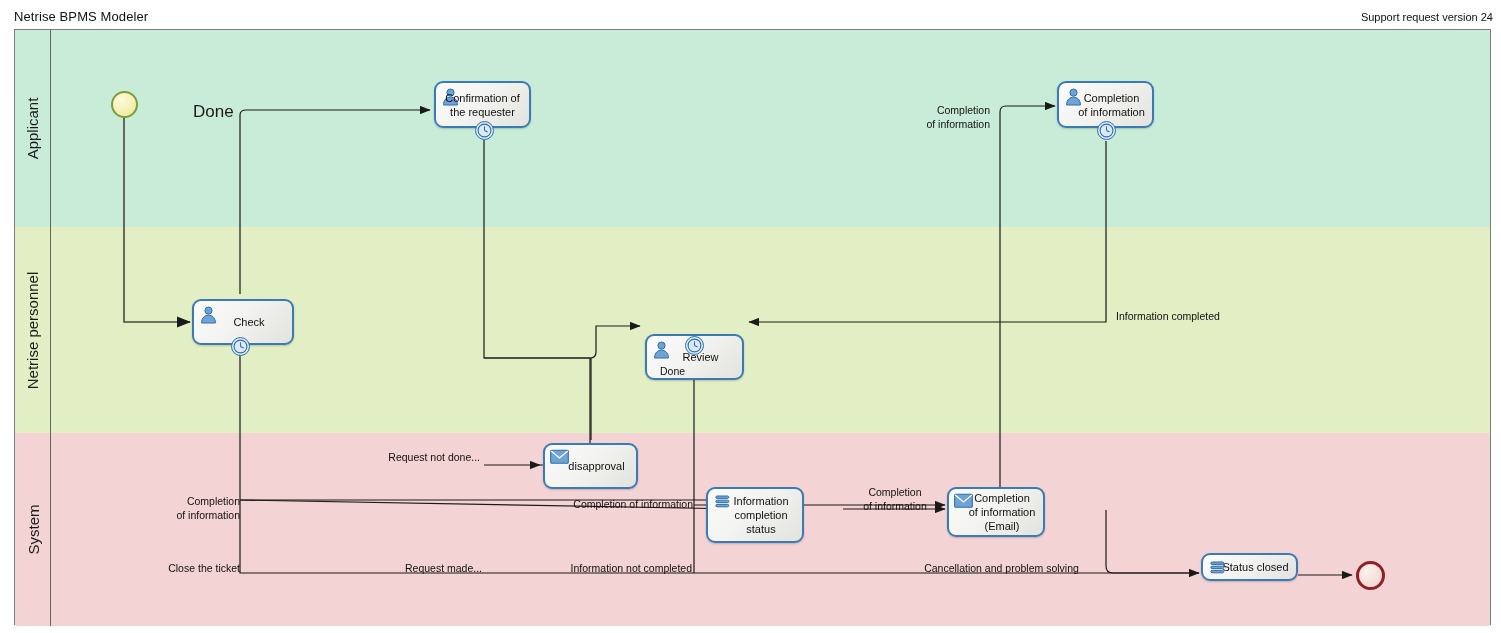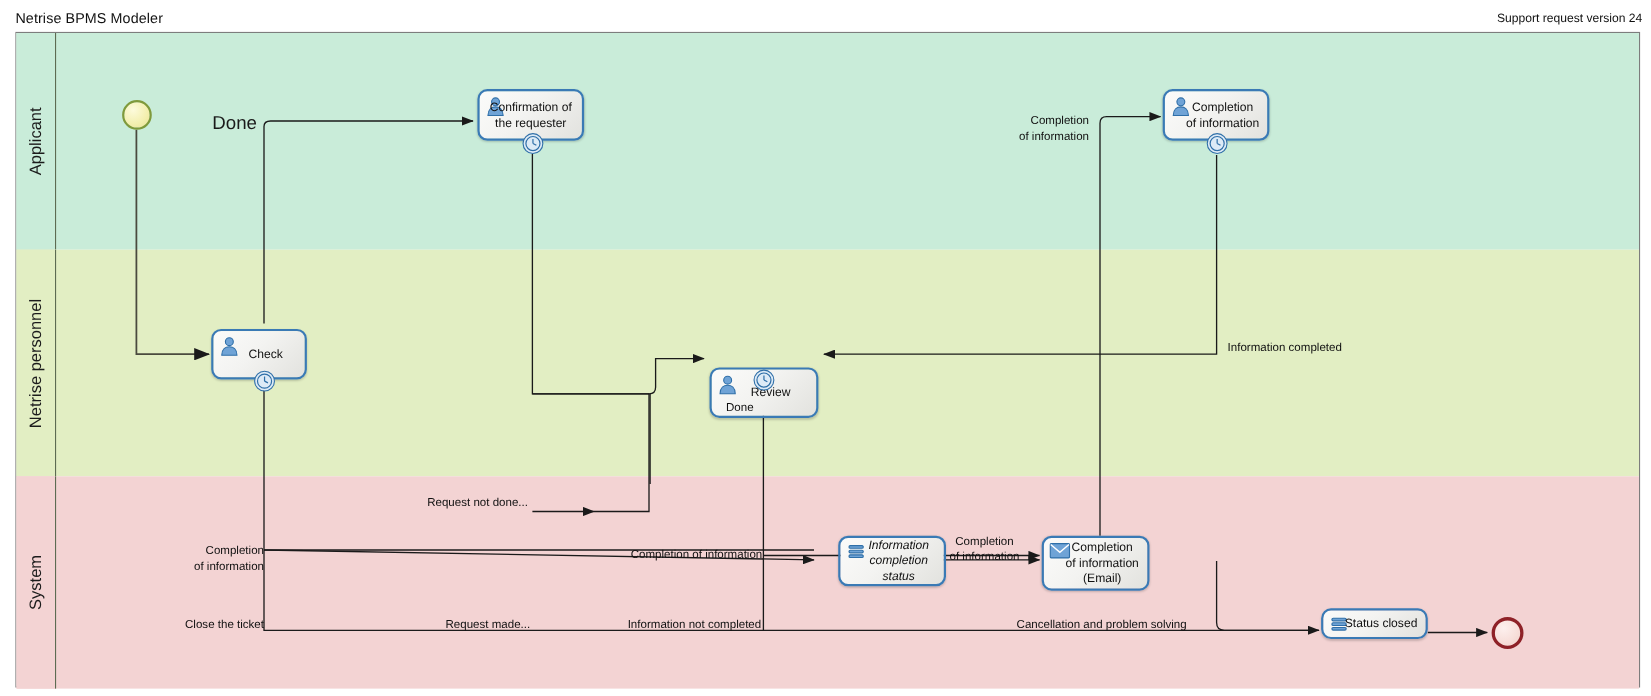--- a/index.html
+++ b/index.html
@@ -162,21 +162,21 @@
     </div>
   </div>
   <div class="timer" style="left:1097px;top:121px;">
     <svg width="15" height="15" viewBox="0 0 15 15">
       <circle cx="7.5" cy="7.5" r="6.4" fill="none" stroke="#2f6fa8" stroke-width="1.1"></circle>
       <line x1="7.5" y1="7.5" x2="7.5" y2="3.3" stroke="#2f6fa8" stroke-width="1.1"></line>
       <line x1="7.5" y1="7.5" x2="10.6" y2="9.1" stroke="#2f6fa8" stroke-width="1.1"></line>
     </svg>
   </div>
 
-  <div class="task" style="left:192px;top:299px;width:87px;height:46px;">
+  <div class="task" style="left:192px;top:299px;width:102px;height:46px;">
     <span class="ticon">
       <svg width="19" height="19" viewBox="0 0 19 19">
         <circle cx="9.5" cy="5.6" r="3.6" fill="#6fa3d6" stroke="#2f6fa8" stroke-width="1"></circle>
         <path d="M2.6 18 C2.6 12.4 6 10.2 9.5 10.2 C13 10.2 16.4 12.4 16.4 18 Z" fill="#6fa3d6" stroke="#2f6fa8" stroke-width="1"></path>
       </svg>
     </span>
     <div class="tlabel shift">Check</div>
   </div>
   <div class="timer" style="left:231px;top:337px;">
     <svg width="15" height="15" viewBox="0 0 15 15">
@@ -196,22 +196,31 @@
     <div class="tlabel shift">Review</div>
   </div>
   <div class="timer" style="left:685px;top:336px;">
     <svg width="15" height="15" viewBox="0 0 15 15">
       <circle cx="7.5" cy="7.5" r="6.4" fill="none" stroke="#2f6fa8" stroke-width="1.1"></circle>
       <line x1="7.5" y1="7.5" x2="7.5" y2="3.3" stroke="#2f6fa8" stroke-width="1.1"></line>
       <line x1="7.5" y1="7.5" x2="10.6" y2="9.1" stroke="#2f6fa8" stroke-width="1.1"></line>
     </svg>
   </div>
 
-
-  <div class="task" style="left:762px;top:487px;width:98px;height:46px;font-style:italic;">
+  <div class="task" style="left:543px;top:443px;width:95px;height:46px;">
+    <span class="ticon">
+      <svg width="19" height="16" viewBox="0 0 19 16">
+        <rect x="0.7" y="1.2" width="17.6" height="13" rx="1" fill="#6fa3d6" stroke="#2f6fa8" stroke-width="1.1"></rect>
+        <path d="M1.2 2 L9.5 9 L17.8 2" fill="none" stroke="#ffffff" stroke-width="1.3"></path>
+      </svg>
+    </span>
+    <div class="tlabel shift">disapproval</div>
+  </div>
+
+  <div class="task" style="left:706px;top:487px;width:98px;height:56px;">
     <span class="ticon">
       <svg width="19" height="19" viewBox="0 0 19 19">
         <path d="M4 3 C2.4 3 2.4 5.4 4 5.4 L14.6 5.4 C16.2 5.4 16.2 3 14.6 3 Z" fill="#6fa3d6" stroke="#2f6fa8" stroke-width="1"></path>
         <path d="M4 7.2 C2.4 7.2 2.4 9.6 4 9.6 L14.6 9.6 C16.2 9.6 16.2 7.2 14.6 7.2 Z" fill="#6fa3d6" stroke="#2f6fa8" stroke-width="1"></path>
         <path d="M4 11.4 C2.4 11.4 2.4 13.8 4 13.8 L14.6 13.8 C16.2 13.8 16.2 11.4 14.6 11.4 Z" fill="#6fa3d6" stroke="#2f6fa8" stroke-width="1"></path>
       </svg>
     </span>
     <div class="tlabel shift">
       <div>Information</div>
       <div>completion status</div>

